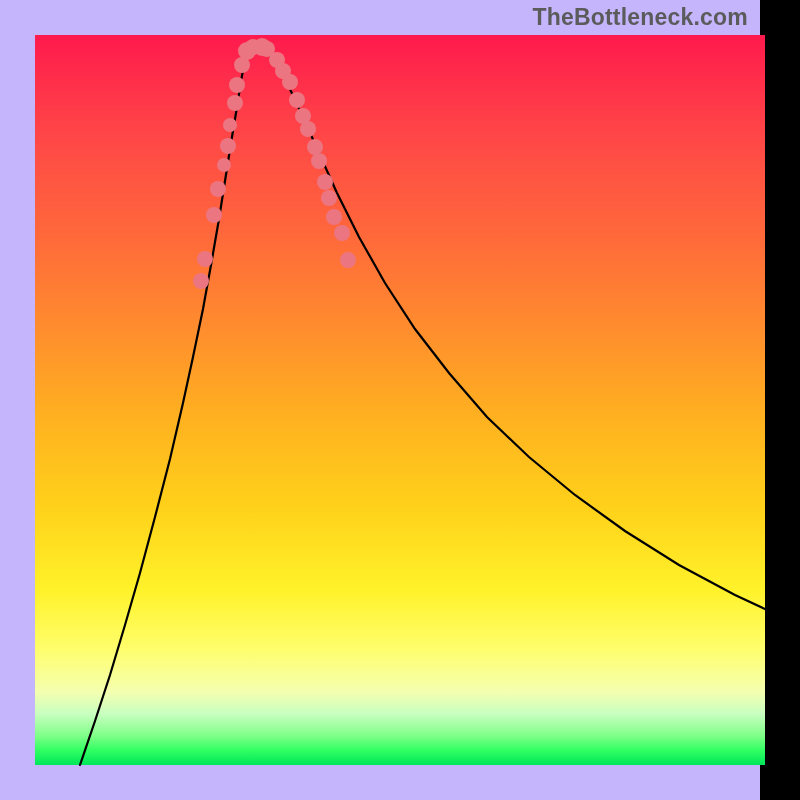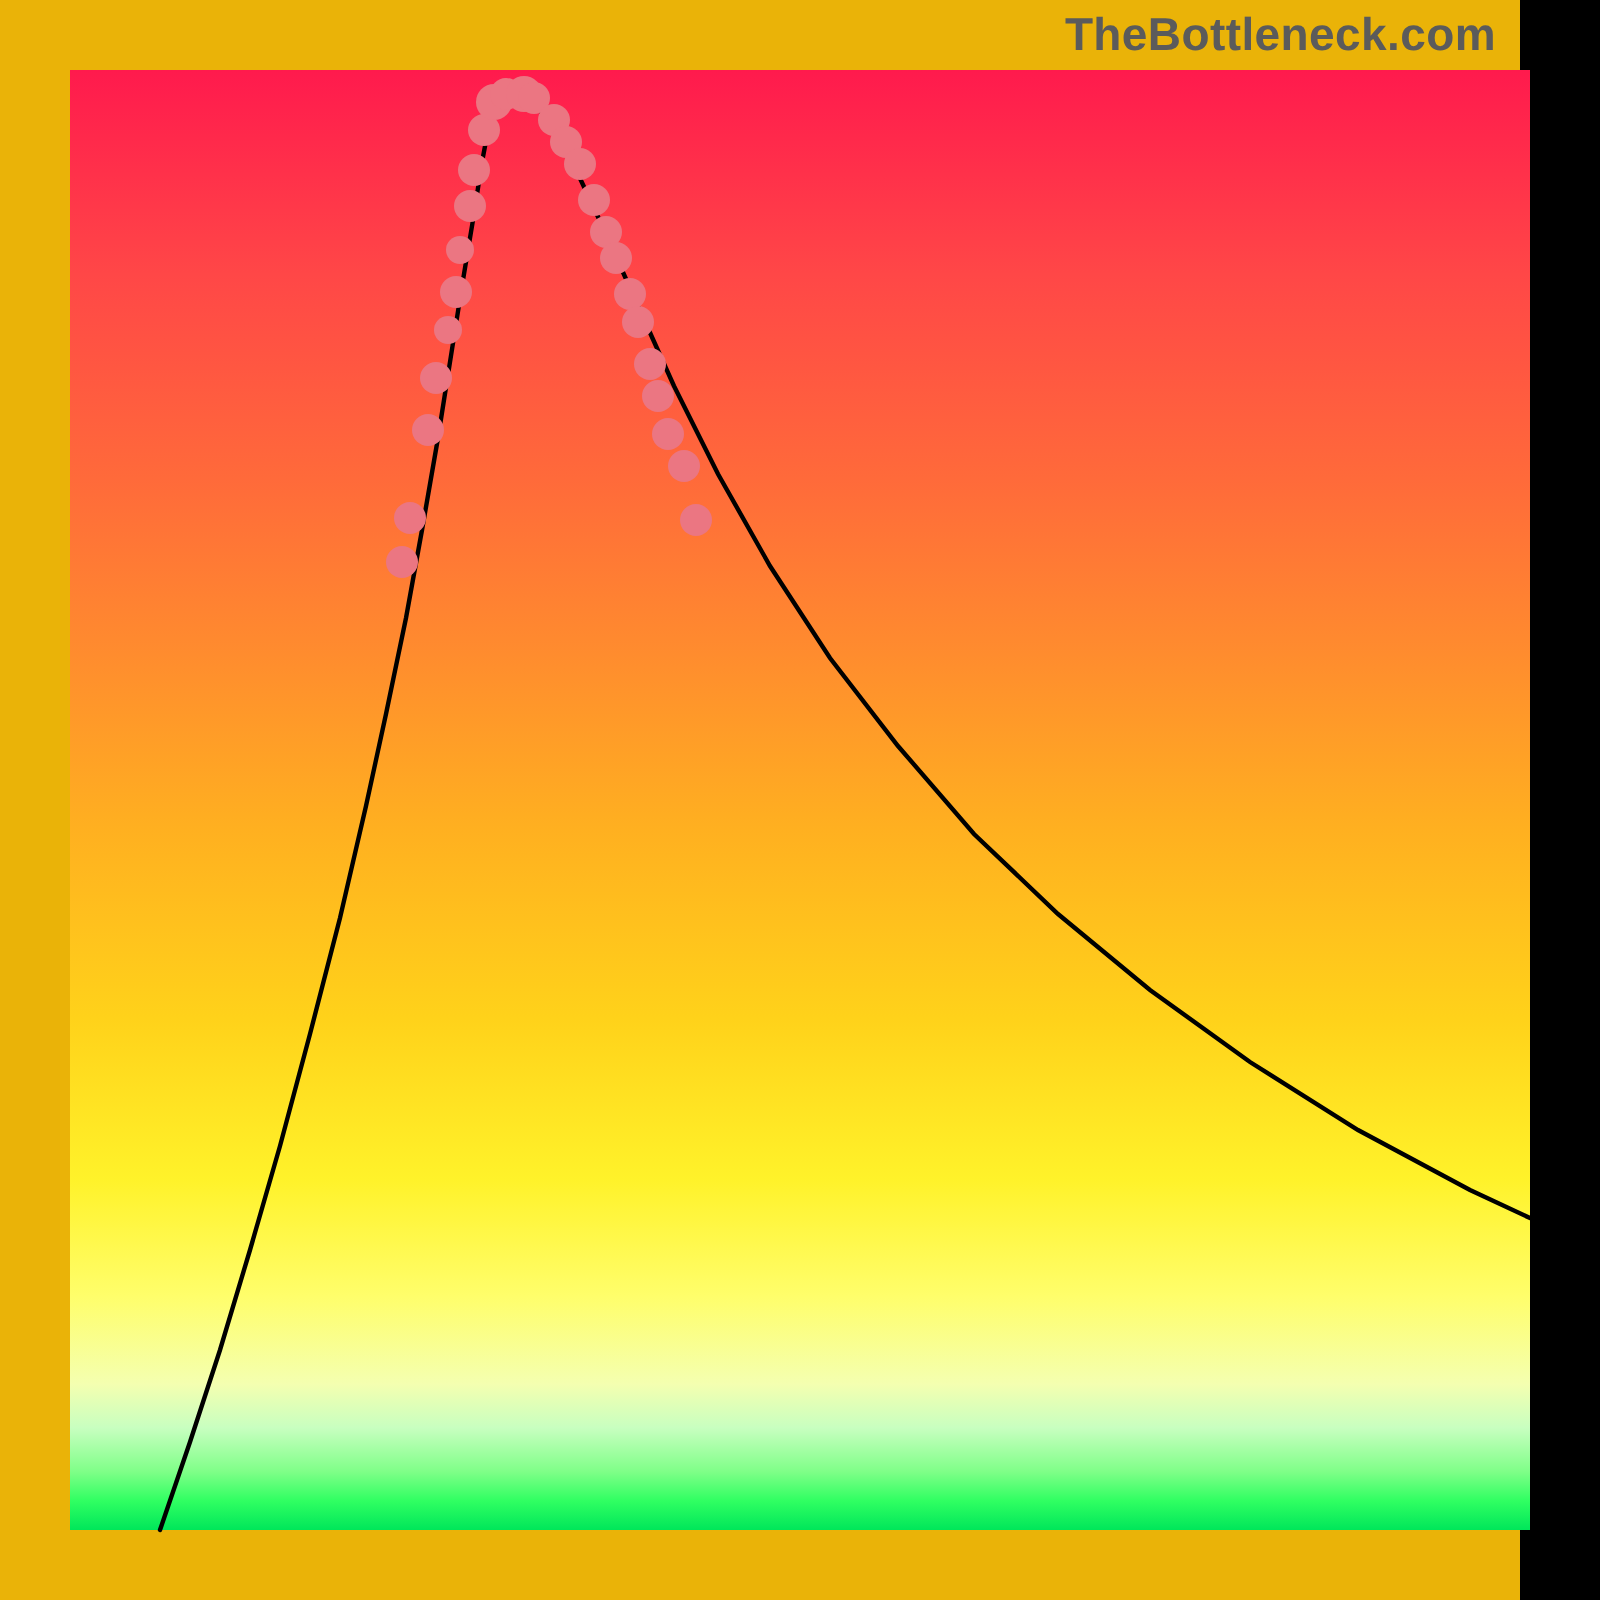--- a/index.html
+++ b/index.html
@@ -10,21 +10,21 @@
     overflow: hidden;
     background: #000;
     font-family: Arial, Helvetica, sans-serif;
   }
   .frame {
     position: absolute;
     top: 0;
     left: 0;
     width: 760px;
     height: 800px;
-    background: #eab308;
+    background: #c4b5fd;
   }
   .plot-area {
     position: absolute;
     top: 35px;
     left: 35px;
     width: 730px;
     height: 730px;
     background: linear-gradient(to bottom,
       #ff1a4d 0%,
       #ff4747 14%,

